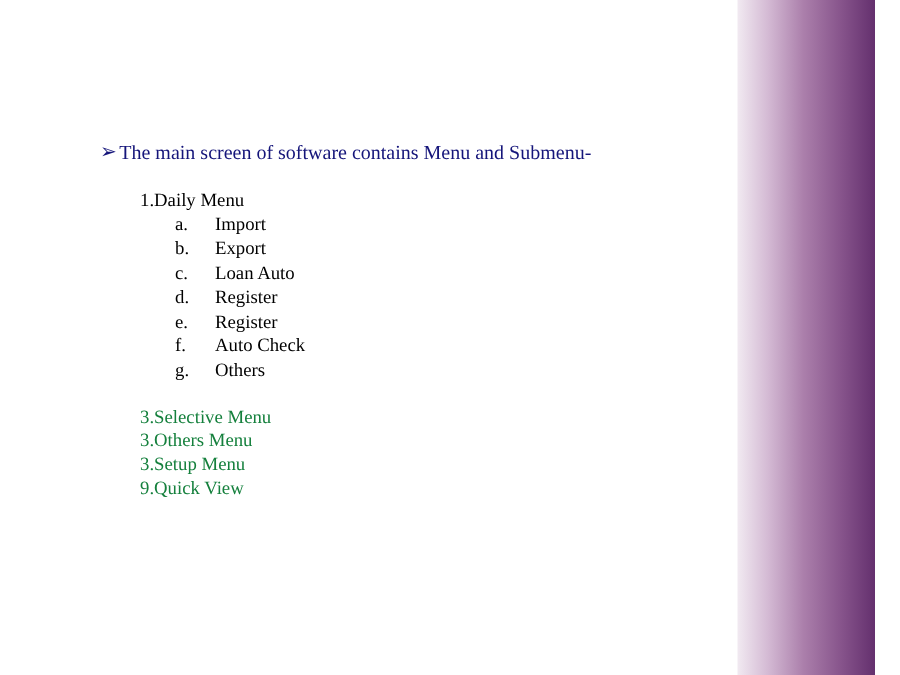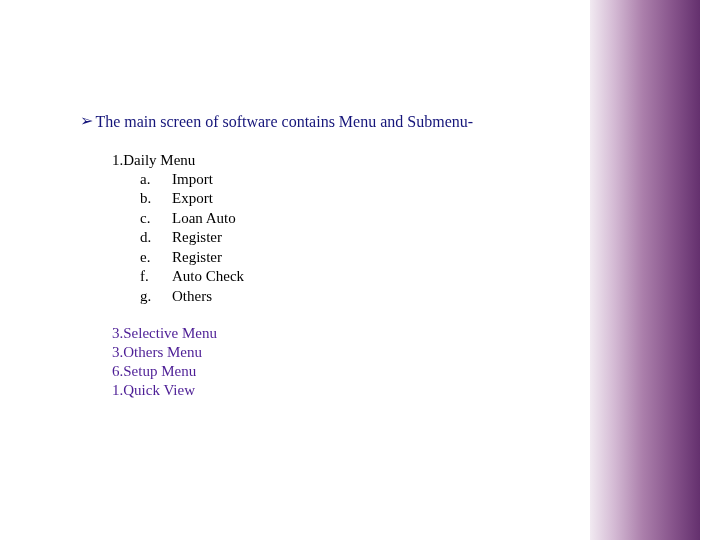--- a/index.html
+++ b/index.html
@@ -67,21 +67,21 @@
   .sub-row {
     display: flex;
   }
   .sub-mark {
     width: 32px;
     flex: 0 0 32px;
   }
   .block-b {
     margin-left: 32px;
     font-size: 15px;
-    color: #4c1d95;
+    color: #15803d;
     line-height: 1.25;
   }
   .block-b div { white-space: nowrap; }
 </style>
 </head>
 <body>
 <div class="slide">
   <div class="side-gradient"></div>
 
   <div class="content">
@@ -121,18 +121,18 @@
         </div>
         <div class="sub-row">
           <span class="sub-mark">g.</span>
           <span>Others</span>
         </div>
       </div>
 
     <div class="block-b" id="block-b">
         <div>3.Selective Menu</div>
         <div>3.Others Menu</div>
-        <div>6.Setup Menu</div>
-        <div>1.Quick View</div>
+        <div>3.Setup Menu</div>
+        <div>9.Quick View</div>
       </div>
 
   </div>
 </div>
 
 </body></html>

